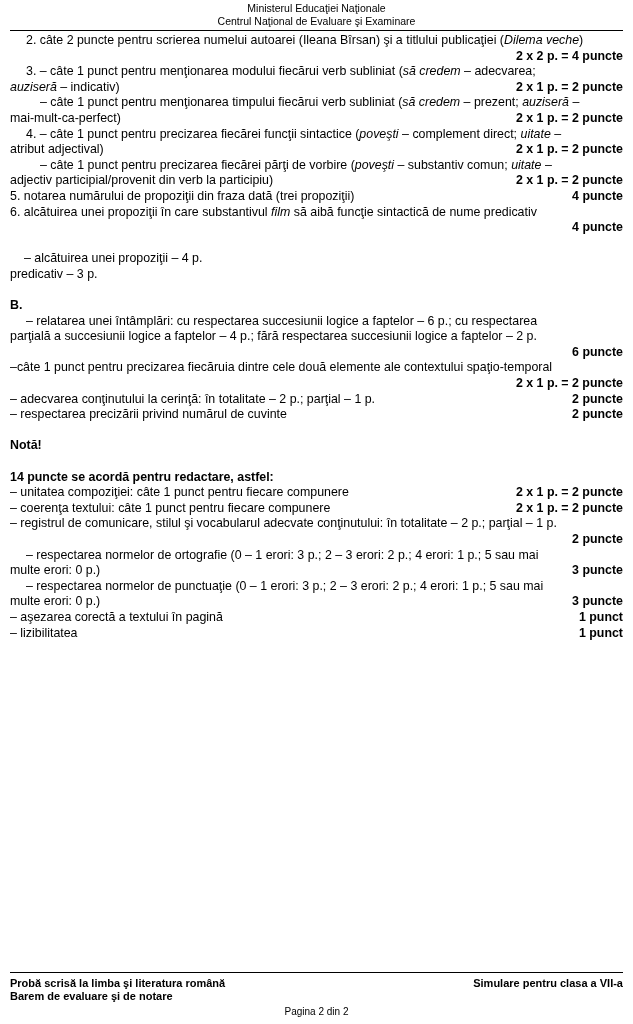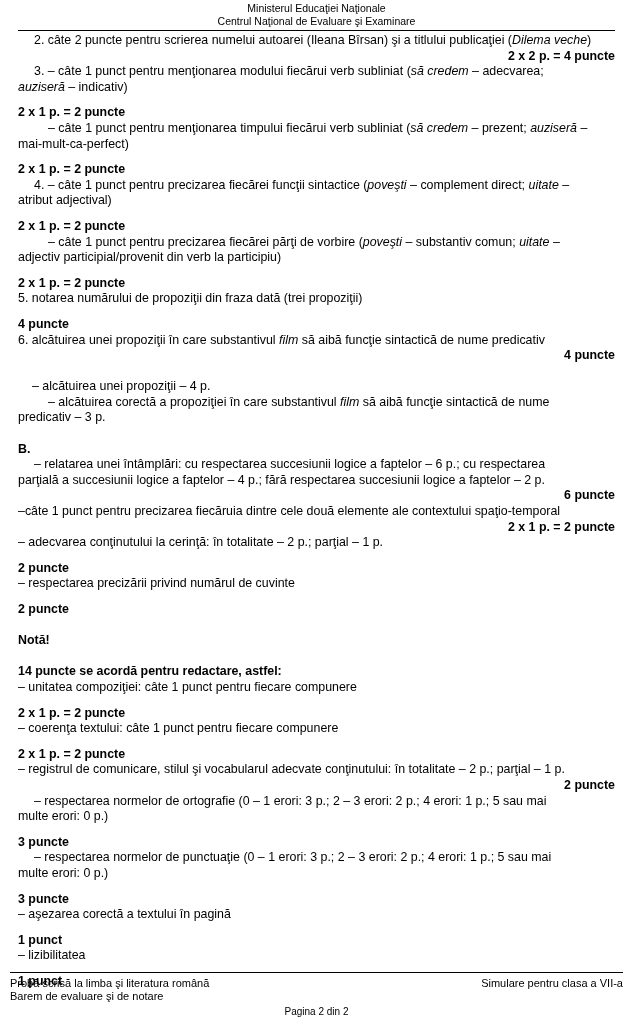--- a/index.html
+++ b/index.html
@@ -13,21 +13,21 @@
     font-family: "Liberation Sans", sans-serif;
     color: #000000;
     position: relative;
     overflow: hidden;
   }
   .page {
     position: relative;
     width: 633px;
     height: 1024px;
     box-sizing: border-box;
-    padding: 0 18px;
+    padding: 0 10px;
   }
 
   
   .doc-header {
     text-align: center;
     font-size: 10.5px;
     line-height: 12.5px;
     padding-top: 2px;
   }
   .doc-header div { white-space: nowrap; }
@@ -62,21 +62,20 @@
     display: block;
     text-align: right;
     font-weight: bold;
   }
   
   .withscore {
     display: flex;
     justify-content: space-between;
     align-items: baseline;
     gap: 10px;
-    flex-direction: column;
   }
   .withscore > .txt { }
   .withscore > .score { font-weight: bold; }
 
   .ind { text-indent: 14px; }
 
   em { font-style: italic; }
 
   .spacer-sm { height: 15.6px; }
 
@@ -98,21 +97,21 @@
     border-top: 1px solid #000;
     margin: 0 0 4px 0;
   }
   .footer-cols {
     display: flex;
     justify-content: space-between;
     align-items: flex-start;
     font-size: 11px;
     line-height: 13.5px;
   }
-  .footer-left div, .footer-right div { white-space: nowrap; }
+  .footer-left div, .footer-right div { white-space: nowrap; font-weight: bold; }
   .footer-page {
     text-align: center;
     font-size: 10px;
     line-height: 13.5px;
     margin-top: 1px;
   }
 </style>
 </head>
 <body>
 
@@ -155,21 +154,20 @@
       <span class="txt">5. notarea numărului de propoziţii din fraza dată (trei propoziţii)</span>
       <span class="score">4 puncte</span>
     </div>
 
     <div class="line"><span>6. alcătuirea unei propoziţii în care substantivul </span><em>film</em><span> să aibă funcţie sintactică de nume predicativ</span></div>
     <div class="score-right">4 puncte</div>
 
     <div class="spacer-sm"></div>
 
     <div class="line ind">– alcătuirea unei propoziţii – 4 p.</div>
-    <div class="line just ind"><span>– alcătuirea corectă a propoziţiei în care substantivul </span><em>film</em><span> să aibă funcţie sintactică de nume</span></div>
     <div class="line">predicativ – 3 p.</div>
 
     <div class="spacer-sm"></div>
 
     <div class="sec-head">B.</div>
     <div class="line just">– relatarea unei întâmplări: cu respectarea succesiunii logice a faptelor – 6 p.; cu respectarea</div>
     <div class="line">parţială a succesiunii logice a faptelor – 4 p.; fără respectarea succesiunii logice a faptelor – 2 p.</div>
     <div class="score-right">6 puncte</div>
     <div class="line">–câte 1 punct pentru precizarea fiecăruia dintre cele două elemente ale contextului spaţio-temporal</div>
     <div class="score-right">2 x 1 p. = 2 puncte</div>

